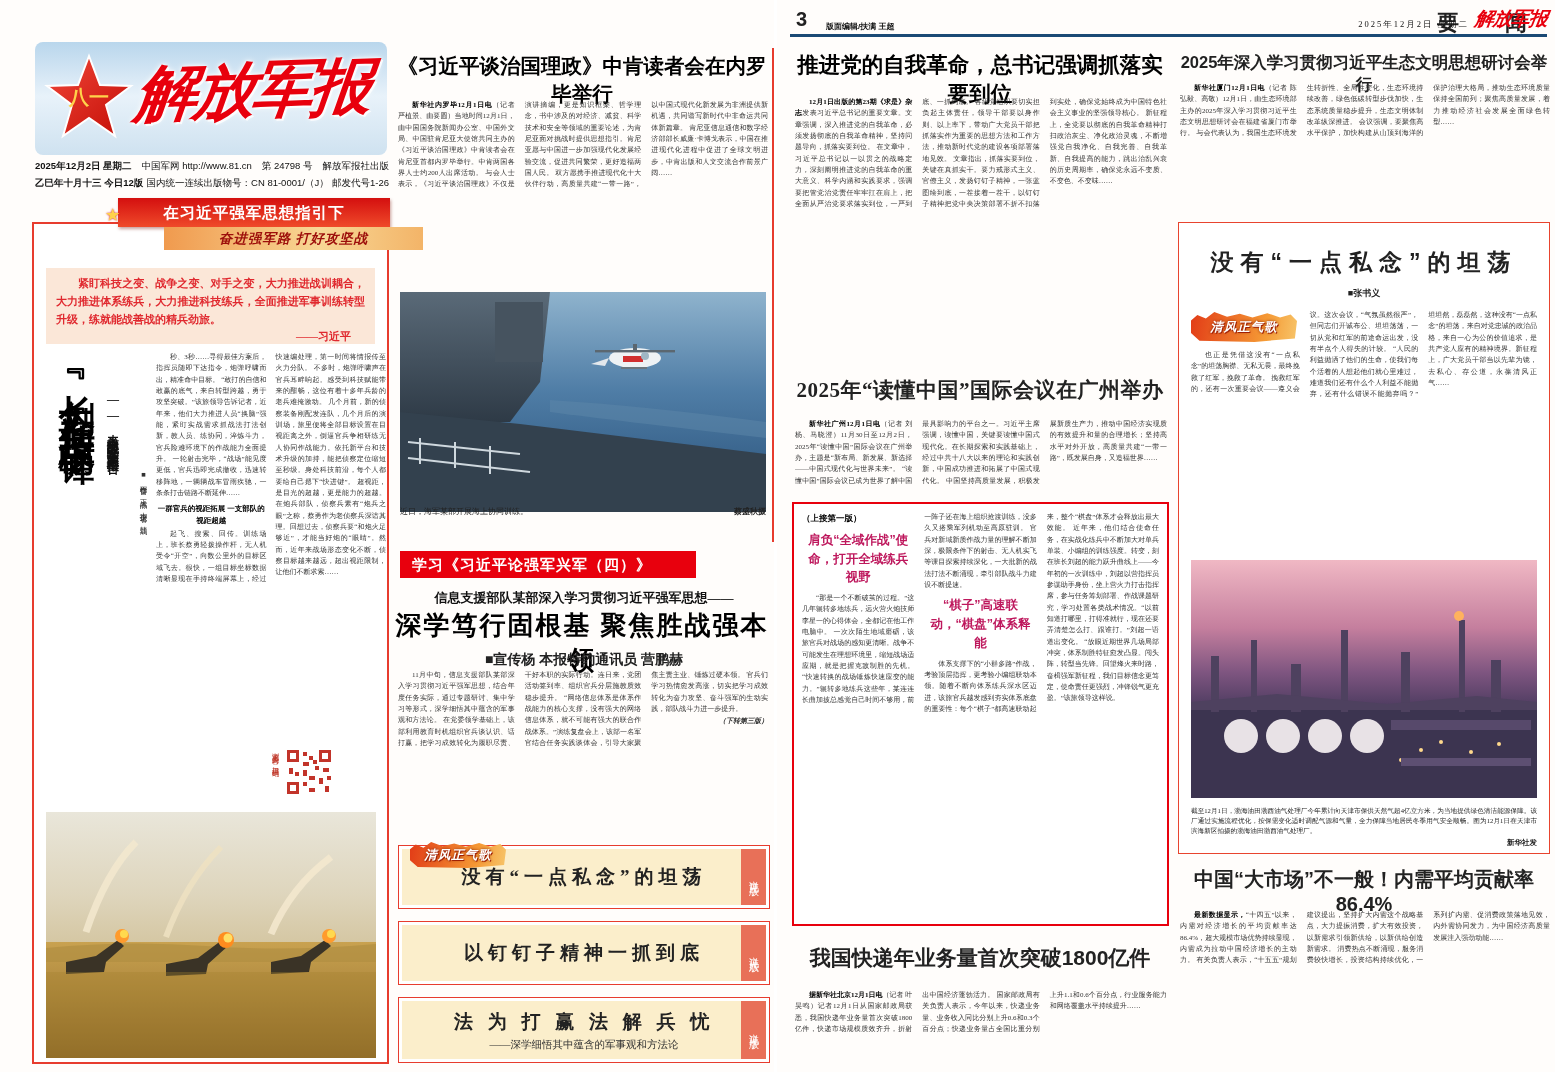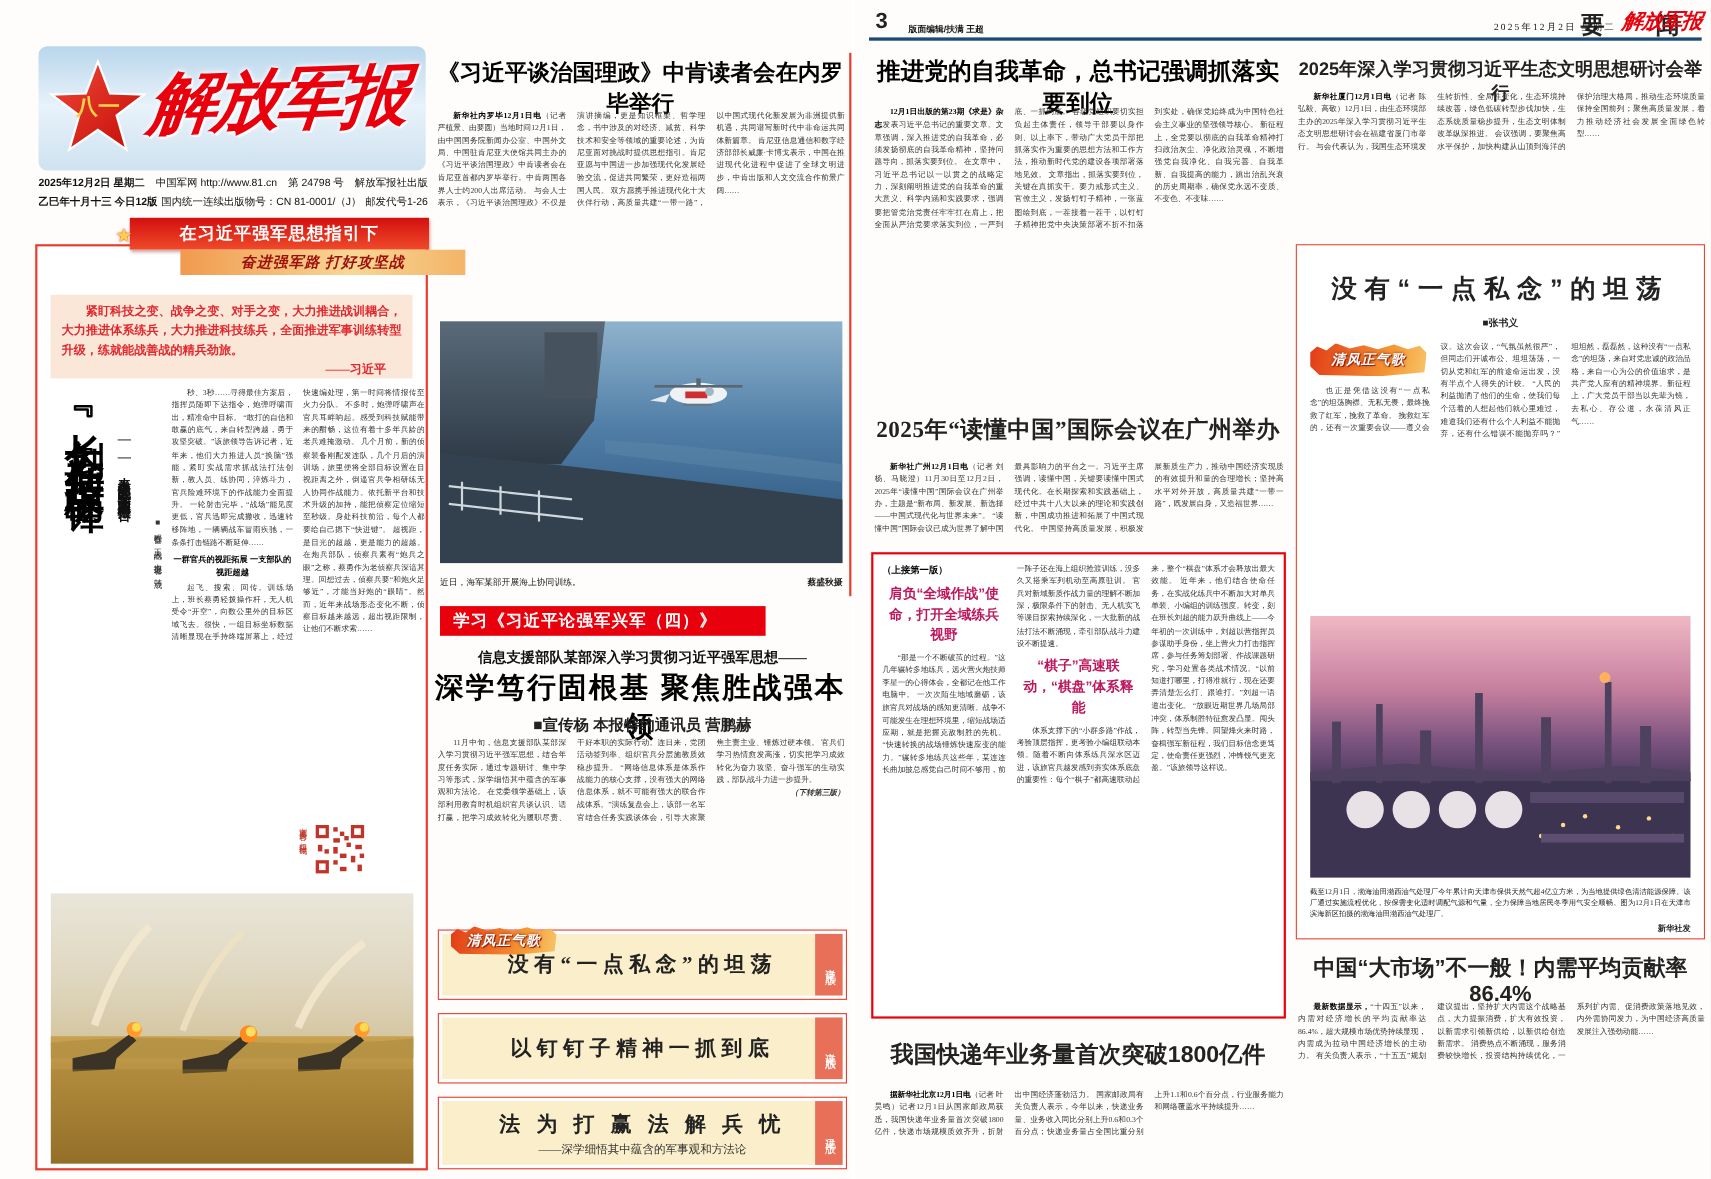--- a/index.html
+++ b/index.html
@@ -56,21 +56,21 @@
   .qrtxt { writing-mode:vertical-rl; text-orientation:upright; font-size:7px; color:#c0392b; height:50px; letter-spacing:1px; }
 
   
   .ph { overflow:hidden; }
   .cap { font-size:8px; color:#222; }
 
   
   .h-kenya { left:394px; top:52px; width:376px; font-size:20.5px; font-weight:900; letter-spacing:0; color:#000; transform:scaleX(1.0); }
   .kenya-cols { left:398px; top:100px; width:370px; height:188px; column-count:3; column-gap:10px; }
   .redvline { left:772px; top:48px; width:2.5px; height:494px; background:#e73c2e; }
-  .shipcap { left:400px; top:524px; width:366px; display:flex; justify-content:space-between; }
+  .shipcap { left:400px; top:506px; width:366px; display:flex; justify-content:space-between; }
   .studybanner { left:400px; top:551px; width:296px; height:27px; background:#e8000d; color:#fff;
     font-weight:900; font-size:15px; line-height:27px; padding-left:12px; letter-spacing:1px; }
   .kicker1 { left:398px; top:589px; width:372px; font-size:13px; font-weight:900; color:#111; }
   .h-shenxue { left:394px; top:608px; width:376px; font-size:26px; font-weight:900; letter-spacing:2px; color:#000; }
   .by-shenxue { left:398px; top:651px; width:372px; font-size:14px; font-weight:900; }
   .sx-cols { left:398px; top:670px; width:370px; height:164px; column-count:3; column-gap:10px; }
   .turnnote { font-weight:900; text-align:right; text-indent:0 !important;font-style:italic; }
 
   
   .promo { left:398px; width:372px; border:1px solid #e73c2e; padding:3px; background:#fff; }

